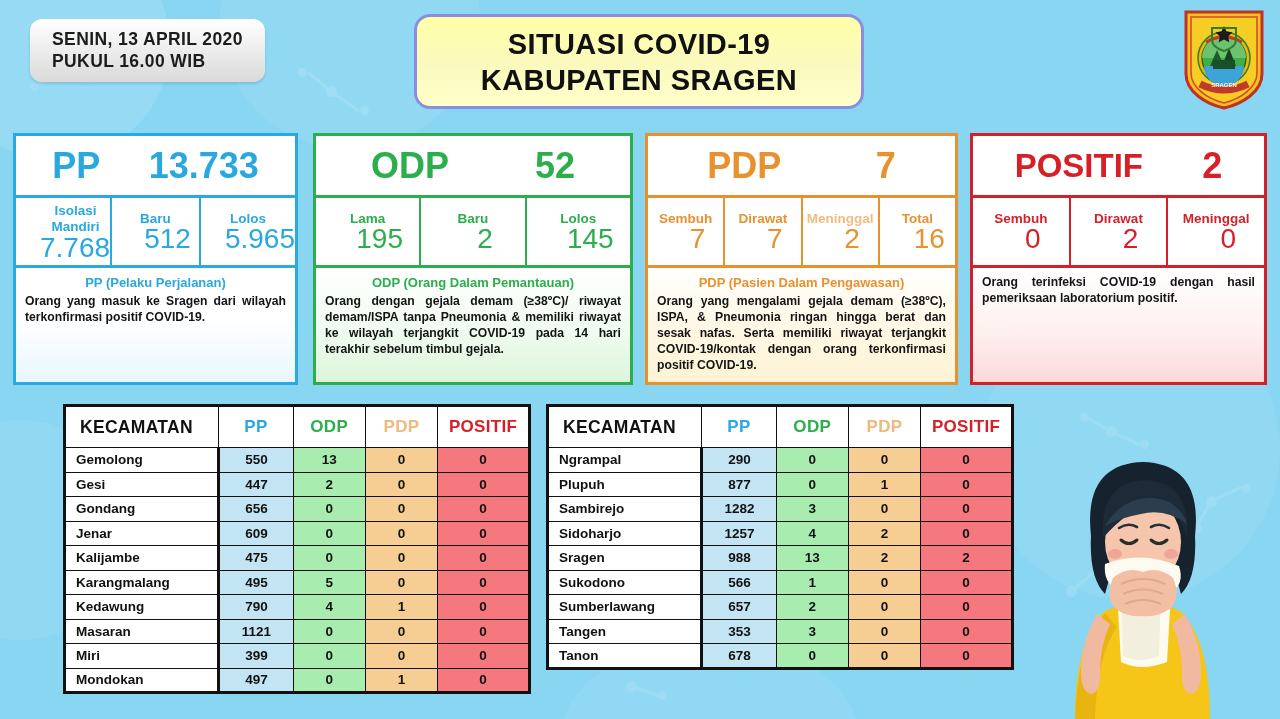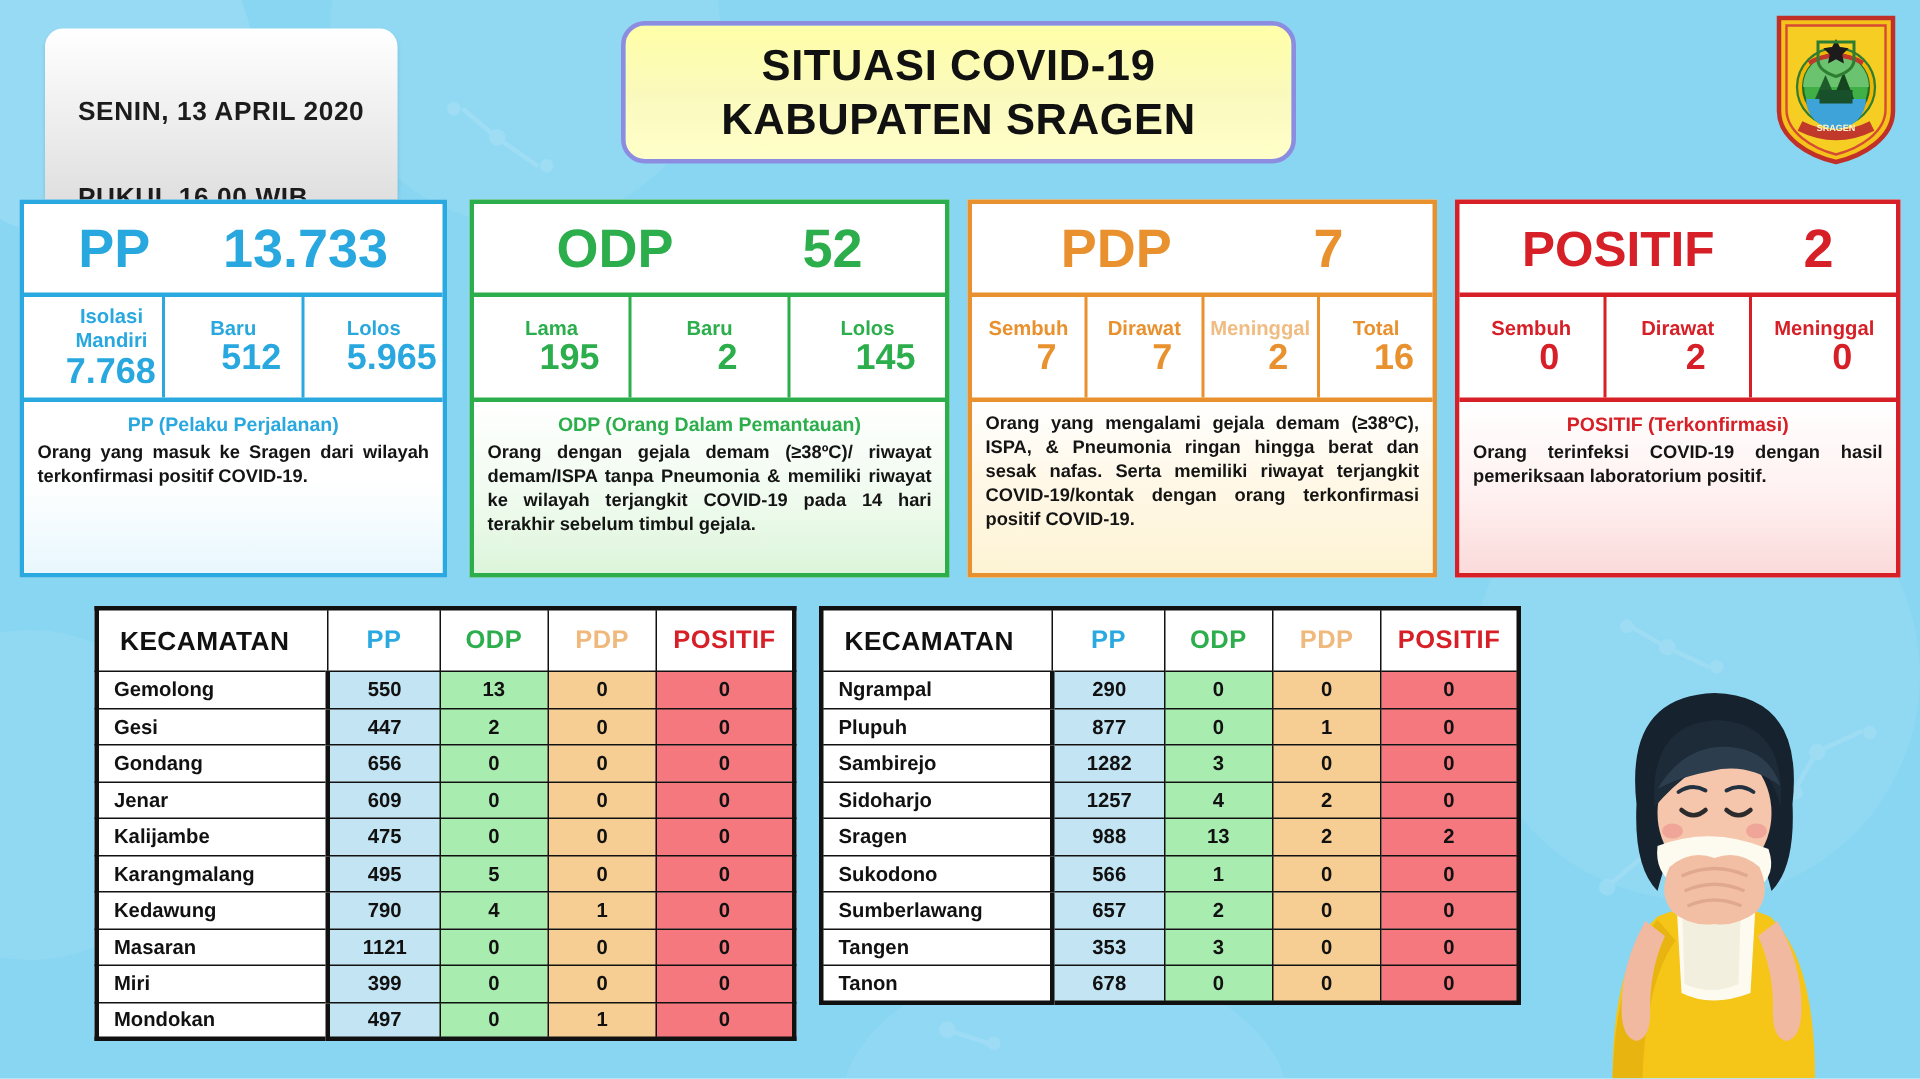--- a/index.html
+++ b/index.html
@@ -25,21 +25,21 @@
   
   .date-badge {
     position: absolute; left: 30px; top: 19px;
     background: linear-gradient(#FFFFFF, #DADADA);
     border-radius: 12px;
     padding: 9px 22px 10px 22px;
     box-shadow: 0 2px 3px rgba(0,0,0,.12);
   }
   .date-badge div {
     font-weight: bold; font-size: 17.5px; letter-spacing: .4px;
-    color: #1C1C1C; line-height: 22px; white-space: nowrap; margin-top: 35px;
+    color: #1C1C1C; line-height: 22px; white-space: nowrap;
   }
   .title-box {
     position: absolute; left: 414px; top: 14px;
     width: 450px; height: 95px;
     background: linear-gradient(180deg,#FFFFA8 0%,#FAF9BE 55%,#FFFFC9 100%);
     border: 3px solid #8C8CE0;
     border-radius: 16px;
     display: flex; flex-direction: column; align-items: center; justify-content: center;
   }
   .title-box div {
@@ -62,21 +62,21 @@
   }
   .card .hdr .nm { font-size: 36px; font-weight: bold; }
   .card .hdr .vl { font-size: 36px; font-weight: bold; }
   .card .sub { display:flex; height: 70px; border-bottom: 3px solid; }
   .card .sub .cell {
     flex:1; display:flex; flex-direction:column; align-items:center; justify-content:center;
     border-right: 2px solid;
   }
   .card .sub .cell:last-child { border-right: none; }
   .card .sub .cell .lb { font-size: 13.5px; font-weight: bold; line-height:15px; text-align:center; }
-  .card .sub .cell .vl { font-size: 24px; font-weight: bold; line-height:26px;margin-left:24px; }
+  .card .sub .cell .vl { font-size: 28px; font-weight: normal; line-height:26px;margin-left:24px; }
   .card .desc { flex:1; padding: 6px 9px 6px 9px; }
   .card .desc .dt { font-size: 13px; font-weight: bold; text-align:center; line-height:17px; margin-bottom:2px; }
   .card .desc .db {
     font-size: 12.2px; font-weight: bold; color:#141414;
     text-align: justify; text-align-last: left; line-height: 16px;
   }
 
   
   #card-pp   { left: 13px;  width: 285px; border: 3px solid #2AA9E0; }
   #card-pp .hdr, #card-pp .sub { border-bottom-color:#2AA9E0; }
@@ -286,20 +286,21 @@
         <div class="cell">
           <span class="lb">Meninggal</span>
           <span class="vl">2</span>
         </div>
         <div class="cell">
           <span class="lb">Total</span>
           <span class="vl">16</span>
         </div>
       </div>
       <div class="desc">
+        <div class="dt">PDP (Pasien Dalam Pengawasan)</div>
         <div class="db">Orang yang mengalami gejala demam (≥38ºC), ISPA, &amp; Pneumonia ringan hingga berat dan sesak nafas. Serta memiliki riwayat terjangkit COVID-19/kontak dengan orang terkonfirmasi positif COVID-19.</div>
       </div>
     </div>
 
     <div class="card" id="card-pos">
       <div class="hdr">
         <span class="nm">POSITIF</span>
         <span class="vl">2</span>
       </div>
       <div class="sub">
@@ -310,21 +311,20 @@
         <div class="cell">
           <span class="lb">Dirawat</span>
           <span class="vl">2</span>
         </div>
         <div class="cell">
           <span class="lb">Meninggal</span>
           <span class="vl">0</span>
         </div>
       </div>
       <div class="desc">
-        <div class="dt">POSITIF (Terkonfirmasi)</div>
         <div class="db">Orang terinfeksi COVID-19 dengan hasil pemeriksaan laboratorium positif.</div>
       </div>
     </div>
   </div>
 
   <div class="tbl-wrap" id="tbl-left">
     <table class="kec">
       <thead>
         <tr>
           <th class="c-kec">KECAMATAN</th>

